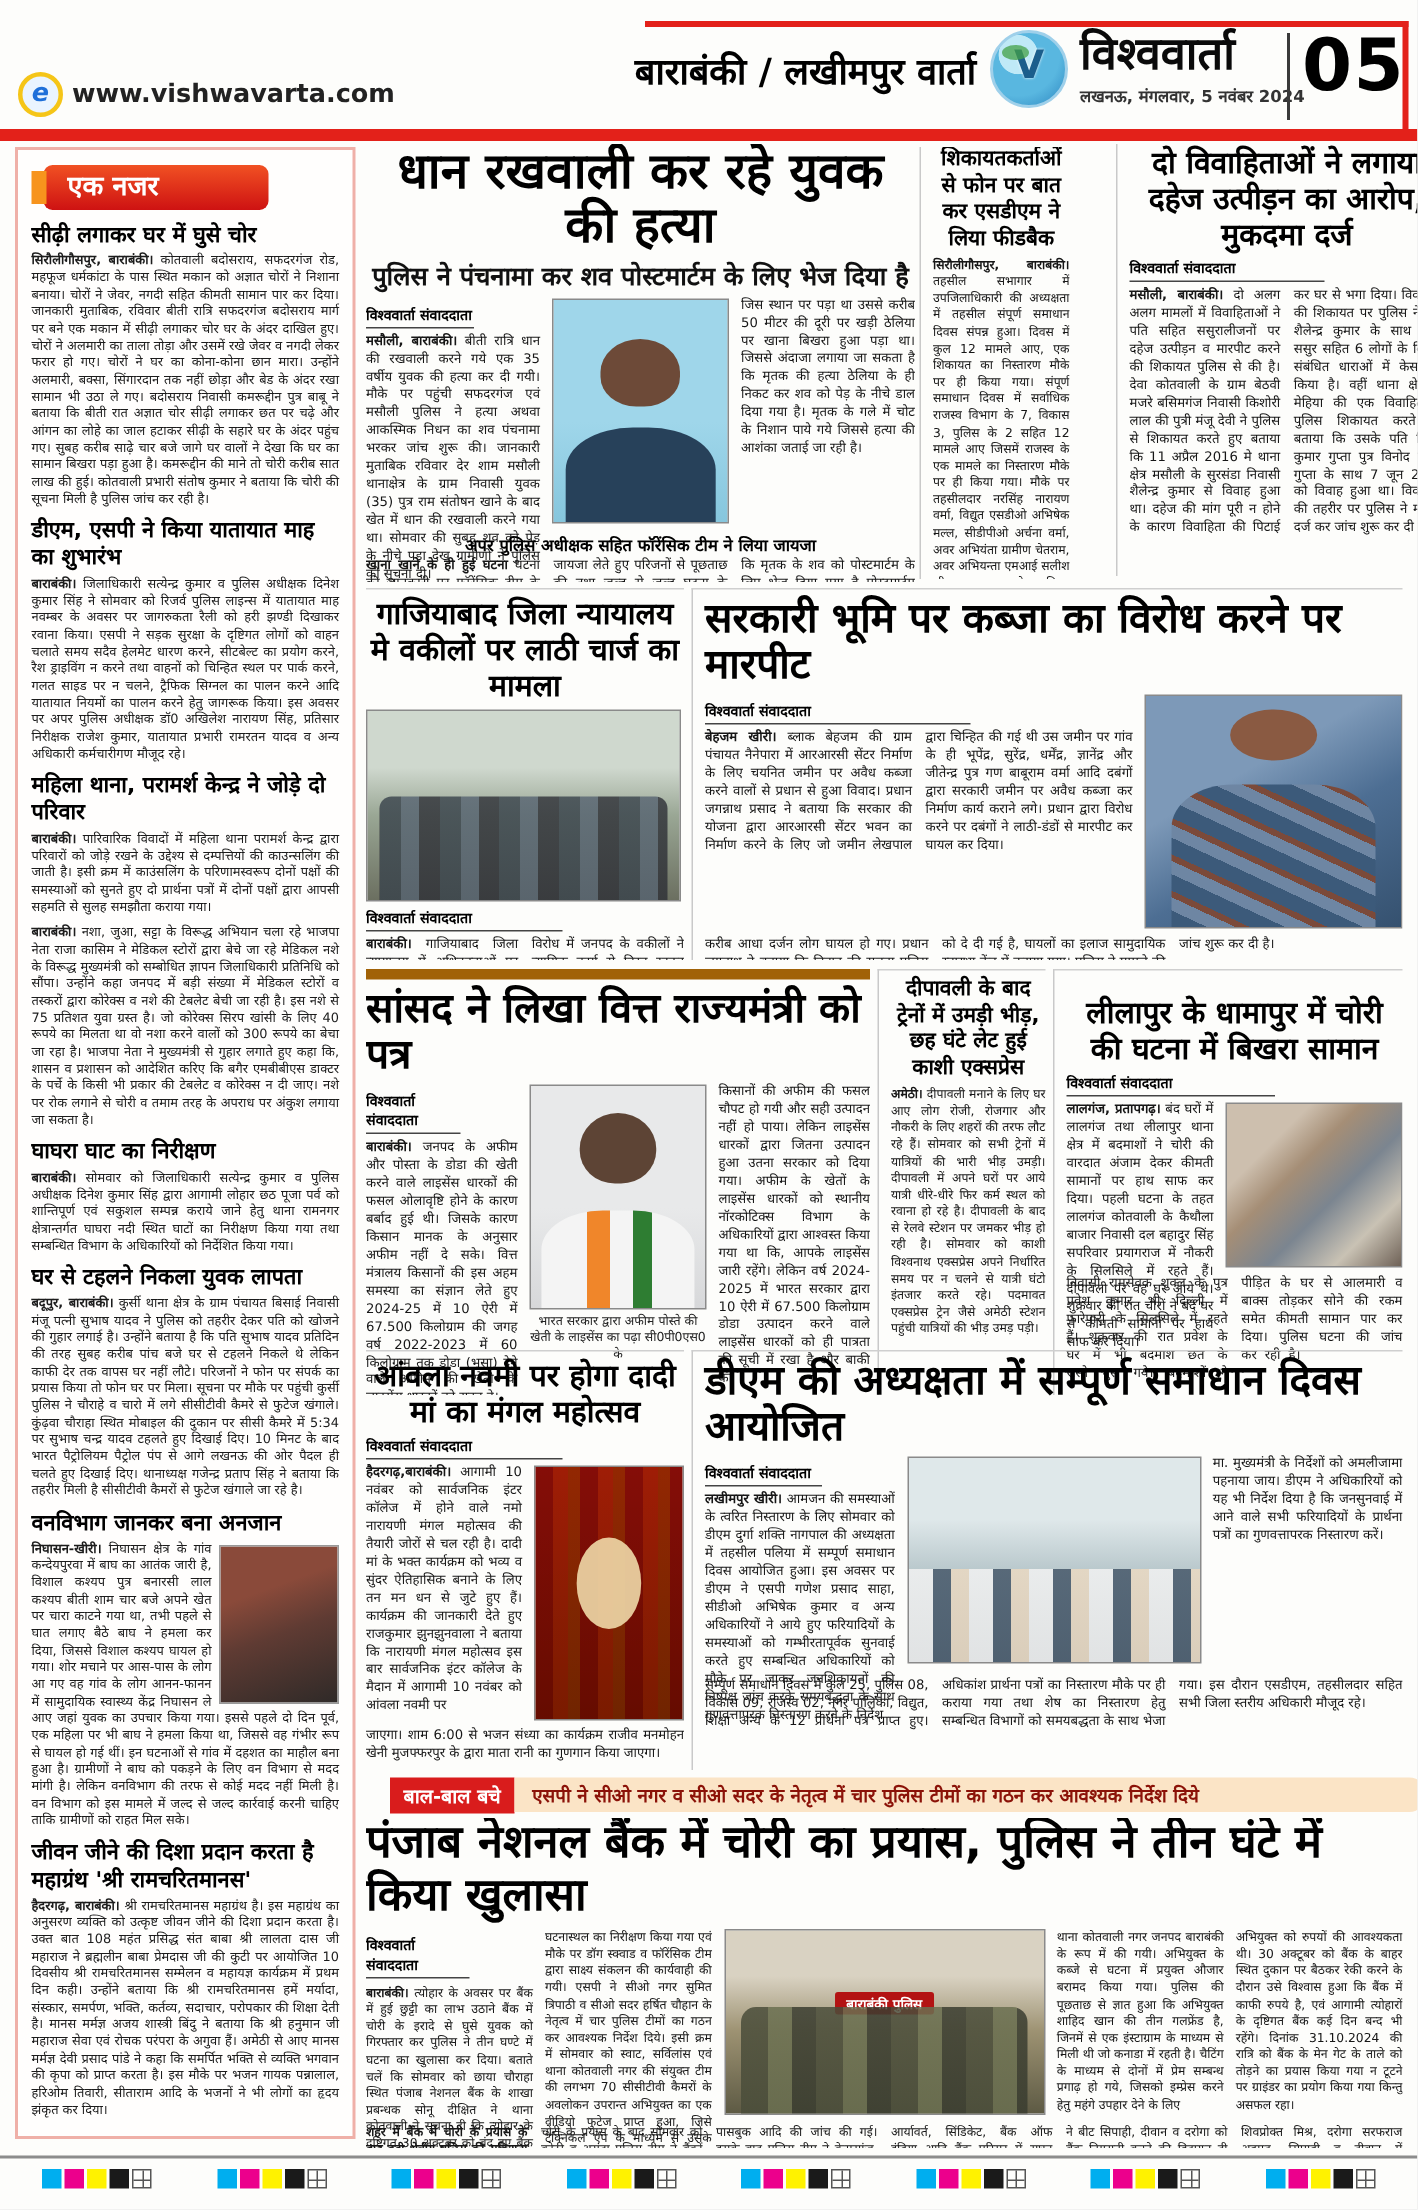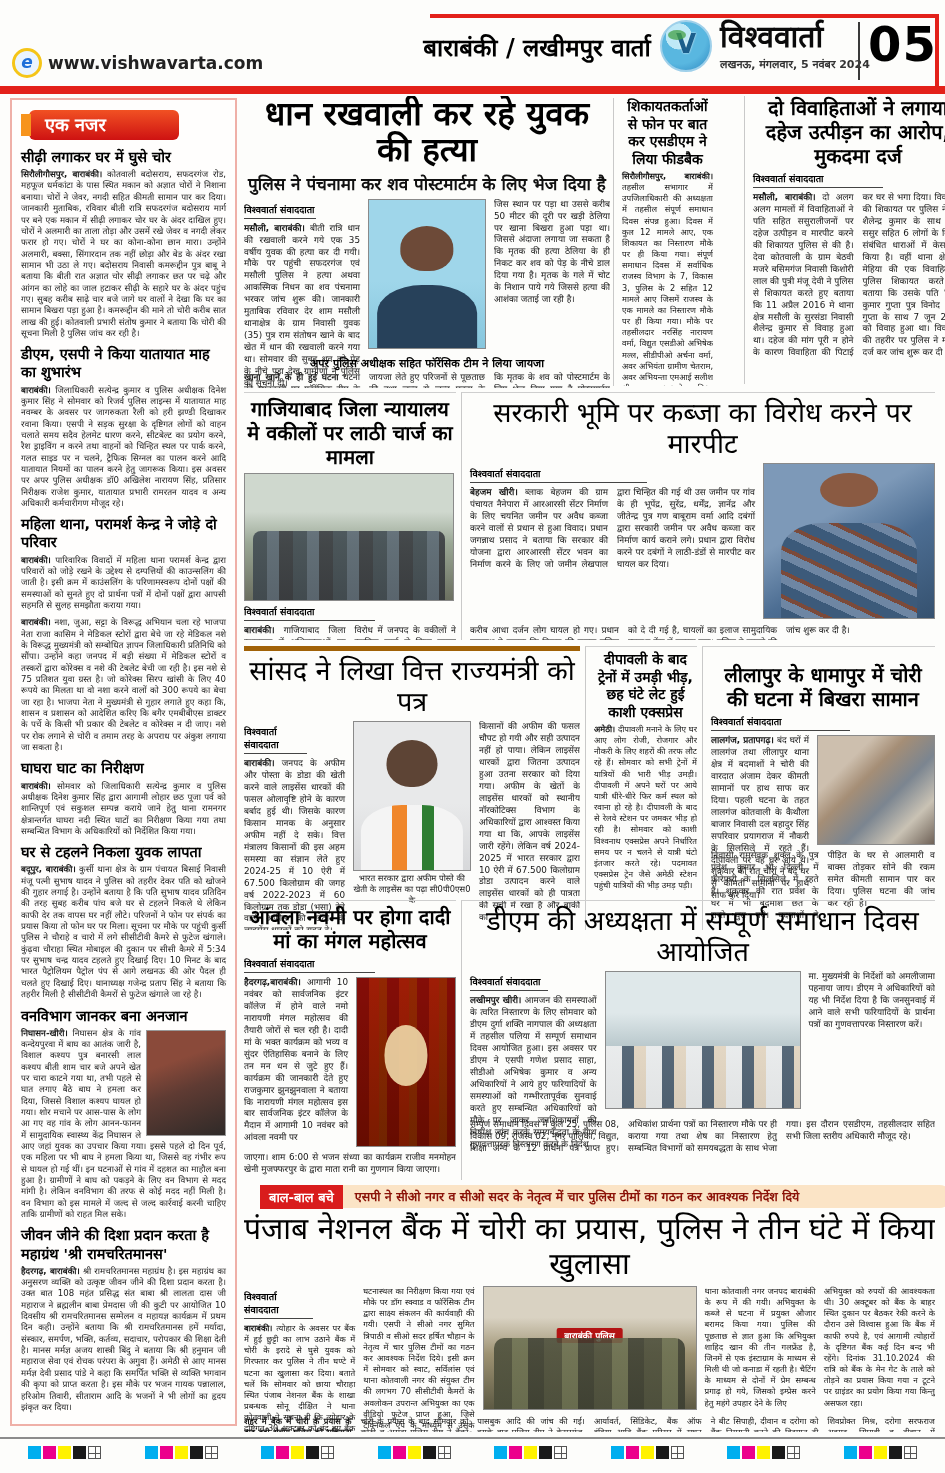--- a/index.html
+++ b/index.html
@@ -36,21 +36,21 @@
   .sb-art{margin-bottom:6px;}
   .sb-h{font-size:14.5px;font-weight:800;color:#000;line-height:1.25;margin:4px 0 3px;}
   .sb-b{font-size:8.6px;line-height:1.32;text-align:justify;color:#1c1c1c;}
   .sb-b b{font-size:8.6px;}
   .sb-photo{float:right;width:78px;height:104px;margin:2px 0 3px 5px;border:1px solid #999;
            background:linear-gradient(160deg,#8a4a3a 0 30%,#5f3b33 55%,#2f2a28 100%);}
   
   .art{position:absolute;overflow:hidden;box-sizing:border-box;}
   .lrule{border-left:1px solid #c9c9c9;padding-left:8px;}
   .h-xl{font-size:33px;font-weight:800;line-height:1.1;color:#000;text-align:center;}
-  .h-lg{font-size:27px;font-weight:400;line-height:1.15;color:#000;text-align:center;}
+  .h-lg{font-size:27px;font-weight:700;line-height:1.15;color:#000;text-align:left;}
   .h-md{font-size:20px;font-weight:800;line-height:1.2;color:#000;text-align:center;}
   .h-sm{font-size:14px;font-weight:800;line-height:1.25;color:#000;text-align:center;}
   .sub{font-size:17px;font-weight:700;text-align:center;color:#111;margin-top:3px;}
   .sub-sm{font-size:12px;font-weight:700;text-align:center;color:#111;margin-top:2px;}
   .byline{font-weight:bold;font-size:9.5px;color:#000;border-bottom:1.5px solid #444;
           padding-bottom:2px;margin:4px 0 4px;width:62%;}
   .body{font-size:8.8px;line-height:1.36;text-align:justify;color:#161616;}
   .cols2{column-count:2;column-gap:9px;}
   .cols3{column-count:3;column-gap:9px;}
   .cols6{column-count:6;column-gap:9px;}
@@ -213,21 +213,21 @@
     <div class="flexrow" style="margin-top:4px;height:158px;">
       <div class="fcol">
         <div class="byline">विश्ववार्ता संवाददाता</div>
         <div class="body cols2" style="height:132px;"><b>बेहजम खीरी।</b> <span>ब्लाक बेहजम की ग्राम पंचायत नैनेपारा में आरआरसी सेंटर निर्माण के लिए चयनित जमीन पर अवैध कब्जा करने वालों से प्रधान से हुआ विवाद। प्रधान जगन्नाथ प्रसाद ने बताया कि सरकार की योजना द्वारा आरआरसी सेंटर भवन का निर्माण करने के लिए जो जमीन लेखपाल द्वारा चिन्हित की गई थी उस जमीन पर गांव के ही भूपेंद्र, सुरेंद्र, धर्मेंद्र, ज्ञानेंद्र और जीतेन्द्र पुत्र गण बाबूराम वर्मा आदि दबंगों द्वारा सरकारी जमीन पर अवैध कब्जा कर निर्माण कार्य कराने लगे। प्रधान द्वारा विरोध करने पर दबंगों ने लाठी-डंडों से मारपीट कर घायल कर दिया।</span></div>
       </div>
       <div class="photo torn-shirt" style="width:172px;height:156px;flex:0 0 auto;"></div>
     </div>
     <div class="body cols3" style="height:42px;margin-top:4px;">करीब आधा दर्जन लोग घायल हो गए। प्रधान जगन्नाथ ने बताया कि विवाद की सूचना पुलिस को दे दी गई है, घायलों का इलाज सामुदायिक स्वास्थ्य केंद्र में कराया गया। पुलिस ने मामले की जांच शुरू कर दी है।</div>
   </section>
 
-  <section class="art" style="left:244px;top:646px;width:336px;height:284px;border-top:5px solid #a16207;padding-top:4px;">
+  <section class="art" style="left:244px;top:646px;width:336px;height:284px;border-top:7px solid #a16207;padding-top:4px;">
     <div class="h-lg">सांसद ने लिखा वित्त राज्यमंत्री को पत्र</div>
     <div class="flexrow" style="margin-top:4px;height:196px;">
       <div class="fcol">
         <div class="byline">विश्ववार्ता संवाददाता</div>
         <div class="body"><b>बाराबंकी।</b> <span>जनपद के अफीम और पोस्ता के डोडा की खेती करने वाले लाइसेंस धारकों की फसल ओलावृष्टि होने के कारण बर्बाद हुई थी। जिसके कारण किसान मानक के अनुसार अफीम नहीं दे सके। वित्त मंत्रालय किसानों की इस अहम समस्या का संज्ञान लेते हुए 2024-25 में 10 ऐरी में 67.500 किलोग्राम की जगह वर्ष 2022-2023 में 60 किलोग्राम तक डोडा (भसा) देने वाले अफीम की खेती के लाइसेंस धारकों को राहत दे।</span></div>
       </div>
       <div style="flex:0 0 auto;width:118px;">
         <div class="photo mp-portrait" style="width:118px;height:150px;"></div>
         <div class="caption">भारत सरकार द्वारा अफीम पोस्ते की खेती के लाइसेंस का पढ़ा सी0पी0एस0 के</div>
       </div>

